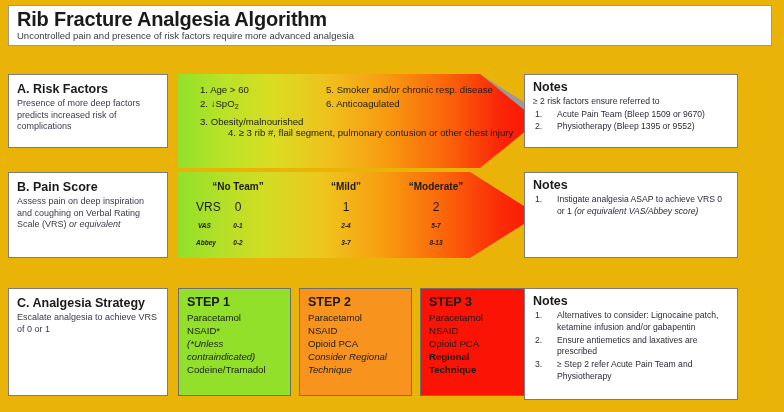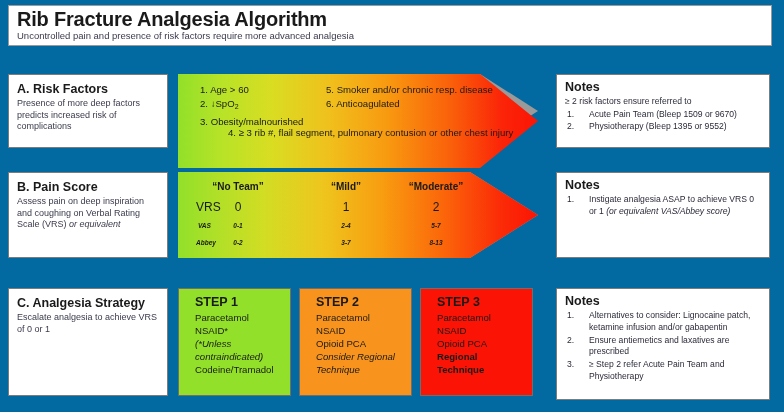--- a/index.html
+++ b/index.html
@@ -5,21 +5,21 @@
   html,body{margin:0;padding:0;}
   body{
     width:784px;height:412px;
     background:#f1f1f1;
     font-family:"Liberation Sans", sans-serif;
     color:#231f20;
     overflow:hidden;
   }
   .page{
     position:absolute;left:0;top:0;width:784px;height:412px;
-    background:#0369a1;
+    background:#eab308;
   }
 
   
   .header{
     position:absolute;left:8px;top:5px;width:764px;height:41px;
     background:#ffffff;
     border:1px solid #9a9a9a;
     box-sizing:border-box;
     padding:2px 0 0 8px;
   }
@@ -94,42 +94,42 @@
     text-align:center;white-space:nowrap;
   }
   .ps-rowlabel{position:absolute;color:#1a1a1a;}
   .ps-cell{position:absolute;text-align:center;white-space:nowrap;color:#1a1a1a;}
   .r-vrs{font-size:12px;top:28px;}
   .r-vas{font-size:6.5px;font-style:italic;font-weight:bold;top:50px;}
   .r-abbey{font-size:6.5px;font-style:italic;font-weight:bold;top:67px;}
 
   
   .notes{
-    position:absolute;left:556px;width:214px;
+    position:absolute;left:524px;width:214px;
     background:#ffffff;border:1px solid #7c7c7c;box-sizing:border-box;
     padding:5px 6px 0 8px;
   }
   .notes .h{font-size:12.5px;font-weight:bold;line-height:15px;color:#1a1a1a;margin-bottom:1px;}
   .notes .lead{font-size:8.6px;line-height:11.5px;color:#2b2b3a;}
   .notes ol{margin:0;padding:0;list-style:none;}
   .notes li{
     font-size:8.6px;line-height:11.8px;color:#2b2b3a;
     position:relative;padding-left:24px;margin-top:1px;
   }
   .notes li .num{position:absolute;left:2px;top:0;}
   .notes li .it{font-style:italic;}
   #notesA{top:74px;height:74px;}
   #notesB{top:172px;height:86px;}
   #notesC{top:288px;height:112px;}
 
   
   .step{
     position:absolute;top:288px;width:113px;height:108px;
     border:1px solid #6e6e6e;box-sizing:border-box;
-    padding:5px 6px 0 16px;
+    padding:5px 6px 0 8px;
   }
   #step1{left:178px;background:#92e02a;}
   #step2{left:299px;background:#f8941d;}
   #step3{left:420px;background:#fb1405;}
   .step .h{font-size:12.5px;font-weight:bold;line-height:16px;color:#1a1a1a;margin-bottom:1px;}
   .step .l{font-size:9.6px;line-height:13px;color:#1a1a1a;}
   .step .l.it{font-style:italic;}
   .step .l.bold{font-weight:bold;}
 </style>
 </head>

